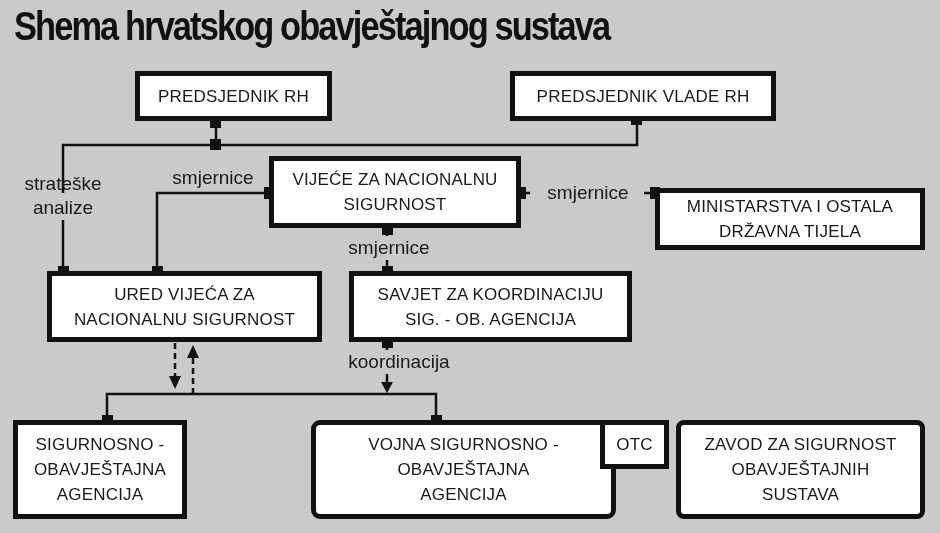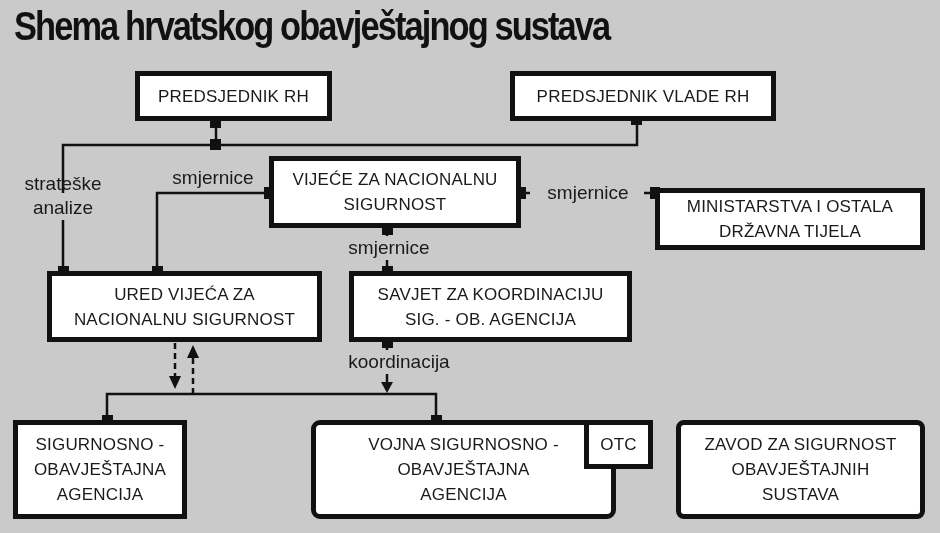--- a/index.html
+++ b/index.html
@@ -108,21 +108,21 @@
 <div class="box" style="left:13px;top:420px;width:174px;height:99px;">
   <span>SIGURNOSNO -
 OBAVJEŠTAJNA
 AGENCIJA</span>
 </div>
 <div class="box" style="left:311px;top:420px;width:305px;height:99px;border-radius:9px;">
   <span>VOJNA SIGURNOSNO -
 OBAVJEŠTAJNA
 AGENCIJA</span>
 </div>
-<div class="box" style="left:584px;top:420px;width:69px;height:49px;">
+<div class="box" style="left:600px;top:420px;width:69px;height:49px;">
   <span>OTC</span>
 </div>
 <div class="box" style="left:676px;top:420px;width:249px;height:99px;border-radius:8px;">
   <span>ZAVOD ZA SIGURNOST
 OBAVJEŠTAJNIH
 SUSTAVA</span>
 </div>
 
 <div class="lbl" style="left:14px;top:172px;width:98px;">strateške
 analize</div>

